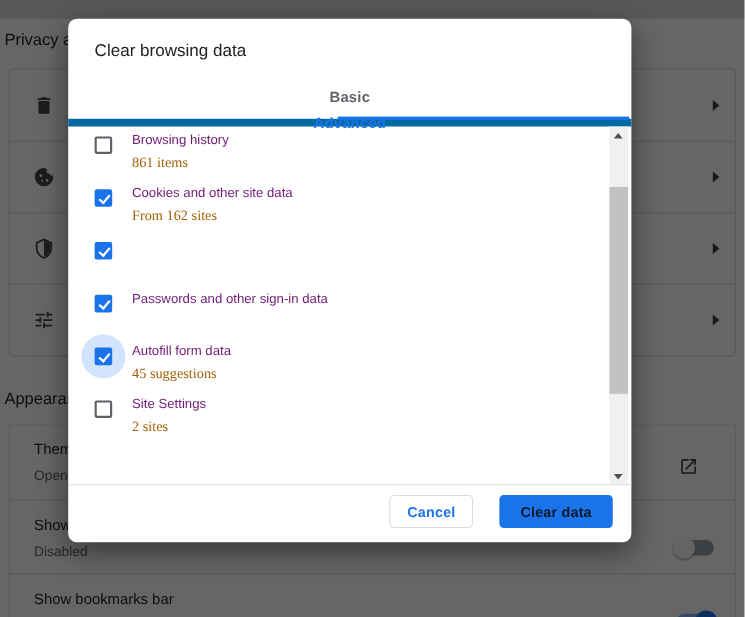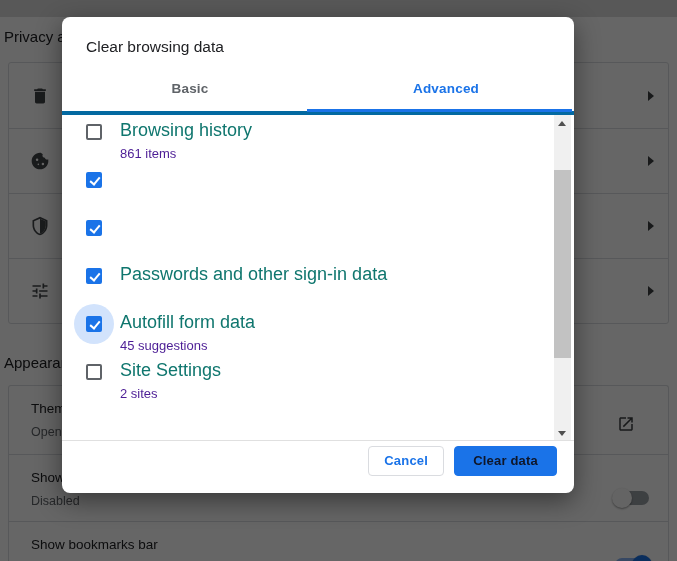--- a/index.html
+++ b/index.html
@@ -54,21 +54,21 @@
   
   .scrim { position:absolute; inset:0; background:rgba(0,0,0,0.6); }
 
   
   .dialog {
     position:absolute; left:62px; top:17px; width:512px; height:476px;
     background:#fff; border-radius:8px; box-shadow:0 8px 26px rgba(0,0,0,.45);
     display:flex; flex-direction:column;
   }
   .dlg-title { padding:21px 24px 17px; font-size:15.5px; color:#202124; }
-  .tabs { position:relative; display:flex; height:42px; border-bottom:4px solid #0369a1; }
+  .tabs { position:relative; display:flex; height:42px; border-bottom:7px solid #0369a1;flex-direction:column; }
   .tab {
     flex:1 1 50%; text-align:center; font-size:13.5px; font-weight:700;
     color:#5f6368; padding-top:8px; cursor:pointer; letter-spacing:.2px;
   }
   .tab.selected { color:var(--accent); }
   .tab-underline { position:absolute; left:245px; right:2px; bottom:-1px; height:3px; background:var(--accent); }
 
   .list { position:relative; height:326px; border-bottom:1px solid #e0e0e0; overflow:hidden; }
   .rows { position:absolute; left:0; top:6px; right:24px; }
   .row { position:relative; height:48px; }
@@ -79,38 +79,38 @@
   }
   .cb {
     position:absolute; inset:0; border:2px solid #5f6368; border-radius:2px; background:#fff;
   }
   .cb.checked { border-color:var(--accent); background:var(--accent); }
   .cb.checked::after {
     content:""; position:absolute; left:4px; top:0.5px; width:4px; height:8px;
     border:solid #fff; border-width:0 2px 2px 0; transform:rotate(40deg);
   }
   .row .rtext { position:absolute; left:58px; top:0; line-height:1; }
-  .rtitle { font-size:18px; color:#0f766e; margin-bottom:8px; }
-  .rdetail { font-size:13px; color:#4c1d95; }
+  .rtitle { font-size:12px; color:#701a75; margin-bottom:8px; }
+  .rdetail { font-size:13px; color:#a16207;font-family:Liberation Serif, serif; }
 
   
   .sbar { position:absolute; top:0; right:3px; width:17px; height:326px; background:#f0f0f0; }
   .sbtn { position:absolute; left:0; width:17px; height:17px; background:#f0f0f0; }
   .sbtn.up { top:0; } .sbtn.down { bottom:0; }
   .sbtn::after {
     content:""; position:absolute; left:4px; width:0; height:0;
     border-left:4.5px solid transparent; border-right:4.5px solid transparent;
   }
   .sbtn.up::after { top:6px; border-bottom:5px solid #505050; }
   .sbtn.down::after { top:7px; border-top:5px solid #505050; }
   .sthumb { position:absolute; left:0; width:17px; top:55px; height:188px; background:#c2c2c2; }
 
   .footer {
-    flex:1; display:flex; justify-content:flex-end; align-items:center;
-    padding:0 17px 13px 0; gap:10px;
+    flex:1; display:flex; justify-content:flex-end; align-items:flex-end;
+    padding:0 17px 13px 0; gap:24px;
   }
   .btn {
     height:30px; border-radius:4px; font-size:13px; font-weight:700;
     font-family:"Liberation Sans", sans-serif; cursor:pointer; letter-spacing:.2px;
   }
   .btn-cancel { background:#fff; border:1px solid #dadce0; color:var(--accent); padding:0 15px; }
   .btn-confirm { background:var(--accent); border:1px solid var(--accent); color:#0f172a; padding:0 18px; }
 </style>
 </head>
 <body>
@@ -208,20 +208,24 @@
           </span>
         <div class="rtext">
           <div class="rtitle">Browsing history</div>
           <div class="rdetail">861 items</div>
         </div>
       </div>
       <div class="row">
         <span class="cbwrap">
             <span class="cb checked"></span>
           </span>
+        <div class="rtext">
+          <div class="rtitle">Cookies and other site data</div>
+          <div class="rdetail">From 162 sites</div>
+        </div>
       </div>
       <div class="row">
         <span class="cbwrap">
             <span class="cb checked"></span>
           </span>
       </div>
       <div class="row">
         <span class="cbwrap">
             <span class="cb checked"></span>
           </span>

